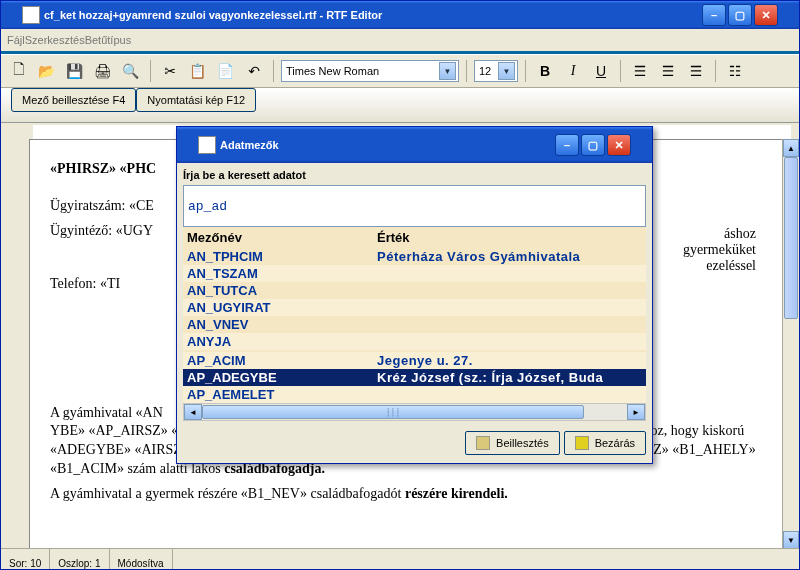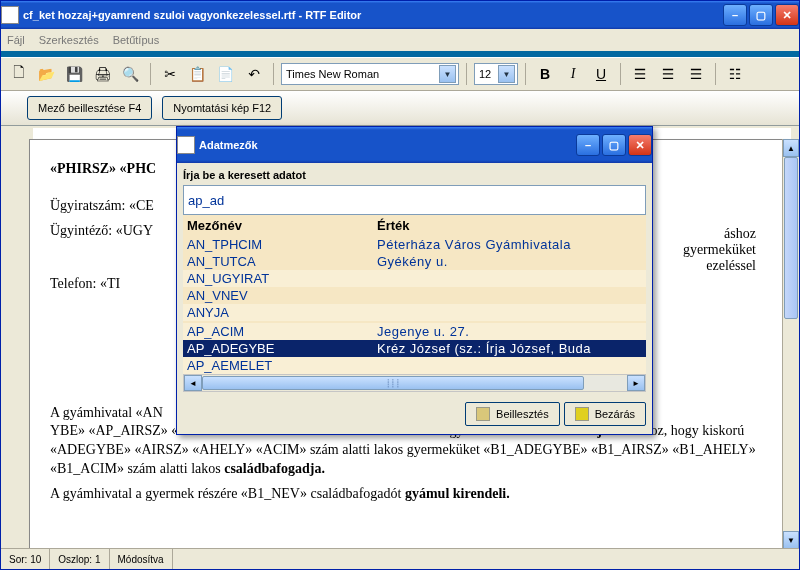--- a/index.html
+++ b/index.html
@@ -1,52 +1,52 @@
 <!DOCTYPE html>
 <html><head>
 <meta charset="utf-8">
 <style>
 html,body{margin:0;padding:0;font-family:Tahoma,Arial,sans-serif;font-size:11px;background:#ece9d8;overflow:hidden}
 .window{width:800px;height:570px;position:relative;background:#ece9d8;border:1px solid #0020aa;box-sizing:border-box}
-.titlebar{height:28px;background:linear-gradient(#3a80f5,#1753c9 8%,#1753c9 92%,#1038a8);display:flex;align-items:center;color:#fff;font-weight:bold;padding:0 0}
+.titlebar{height:28px;background:linear-gradient(#3a80f5,#1753c9 8%,#1753c9 92%,#1038a8);display:flex;align-items:center;color:#fff;font-weight:bold;padding:0 21px}
 .titlebar .icon{width:16px;height:16px;background:#fff;margin-right:4px;border:1px solid #888}
 .titlebar .ttl{flex:1;white-space:nowrap;overflow:hidden}
 .winbtns{display:flex;gap:2px}
 .winbtn{width:22px;height:20px;background:linear-gradient(#6eb0ff,#2a6fe0);border:1px solid #0a3a9a;border-radius:3px;color:#fff;display:flex;align-items:center;justify-content:center;font-weight:bold;font-family:Arial}
 .winbtn.close{background:linear-gradient(#f57d6d,#d33417)}
-.menubar{height:22px;background:#ece9d8;display:flex;align-items:center;padding:0 6px;gap:14px;color:#777;border-bottom:6px solid #0369a1}
+.menubar{height:22px;background:#ece9d8;display:flex;align-items:center;padding:0 6px;gap:0;color:#777;border-bottom:3px solid #0369a1}
 .menubar span{cursor:default}
 .toolbar{height:32px;background:#ece9d8;border-top:1px solid #fff;border-bottom:1px solid #aca899;display:flex;align-items:center;padding:0 6px;gap:4px}
 .tbtn{width:22px;height:22px;display:flex;align-items:center;justify-content:center;border:1px solid transparent;font-size:14px;cursor:pointer}
 .sep{width:1px;height:22px;background:#aca899;margin:0 3px}
 .combo{height:20px;border:1px solid #7f9db9;background:#fff;display:flex;align-items:center;padding:0 2px 0 4px;font-size:11px}
 .combo .dd{width:15px;height:16px;margin-left:4px;background:linear-gradient(#cae1ff,#9ac1f0);border:1px solid #7f9db9;display:flex;align-items:center;justify-content:center;font-size:8px;color:#234}
-.subbar{height:34px;background:linear-gradient(#fff,#e6e3d4);border-bottom:1px solid #919b9c;display:flex;align-items:center;padding:0 26px;gap:10px}
+.subbar{height:34px;background:linear-gradient(#fff,#e6e3d4);border-bottom:1px solid #919b9c;display:flex;align-items:flex-start;padding:0 10px;}
 .abtn{height:22px;border:1px solid #003c74;background:#ece9d8;padding:0 10px;display:flex;align-items:center;cursor:pointer;border-radius:3px}
 .ruler{height:18px;background:#fff;border-bottom:1px solid #aca899;position:relative;margin:2px 8px 2px 32px}
 .doc-wrap{position:absolute;left:0;right:0;top:138px;bottom:20px;background:#ece9d8}
 .page{position:absolute;left:28px;right:12px;top:0;bottom:0;background:#fff;border:1px solid #888;box-shadow:2px 2px 3px rgba(0,0,0,.2);padding:14px 20px;font-family:'Times New Roman',serif;font-size:14px;color:#000;overflow:hidden}
 .page p{margin:6px 0;line-height:1.35}
 .vsb{position:absolute;right:0;top:0;bottom:0;width:16px;background:#ece9d8;border-left:1px solid #aca899}
 .vsb .arr{height:16px;background:linear-gradient(#cae1ff,#9ac1f0);border:1px solid #7f9db9;display:flex;align-items:center;justify-content:center;font-size:8px}
 .vsb .thumb{position:absolute;top:18px;left:1px;right:1px;height:160px;background:linear-gradient(90deg,#c5d7f9,#a8c5f5);border:1px solid #7f9db9;border-radius:2px}
 .statusbar{position:absolute;left:0;right:0;bottom:0;height:20px;background:#ece9d8;border-top:1px solid #aca899;display:flex;align-items:center;font-size:10px;color:#000}
-.statusbar .cell{padding:0 8px;border-right:1px solid #aca899;height:100%;display:flex;align-items:center}
+.statusbar .cell{padding:0 8px;border-right:1px solid #aca899;height:100%;display:flex;align-items:flex-end}
 
 
 .dialog{position:absolute;left:175px;top:125px;width:475px;background:#ece9d8;border:1px solid #0020aa;box-shadow:3px 3px 6px rgba(0,0,0,.4)}
 .dialog .titlebar{height:36px}
 .dlgbody{padding:4px 6px 8px 6px}
 .dlglbl{font-size:11px;font-weight:bold;color:#000;margin:2px 0 4px 0}
-.searchbox{width:100%;height:22px;border:1px solid #7f9db9;background:#fff;box-sizing:border-box;padding:14px 4px;font-family:Liberation Sans, sans-serif;font-size:13px;color:#003399}
+.searchbox{width:100%;height:22px;border:1px solid #7f9db9;background:#fff;box-sizing:border-box;padding:20px 4px;font-family:Liberation Mono, monospace;font-size:13px;color:#003399}
 .grid{margin-top:0;border:0;background:#f6e7c4;font-size:12px}
 .ghdr{display:flex;background:#f6e7c4;font-weight:bold;color:#000;padding:3px 4px;font-size:13px}
 .ghdr .c1{width:190px}
 .rows{max-height:164px;overflow:hidden}
-.grow{display:flex;padding:1px 4px;color:#003399;font-weight:normal;font-size:13px}
+.grow{display:flex;padding:1px 4px;color:#003399;font-weight:bold;font-size:13px}
 .grow .c1{width:190px;white-space:nowrap;overflow:hidden}
 .grow .c2{flex:1;white-space:nowrap;overflow:hidden;letter-spacing:.5px}
 .grow.alt{background:#f9efd5}
 .grow.sel{background:#0a246a;color:#fff}
 .hscroll{height:16px;background:#ece9d8;border:1px solid #c5c5c5;display:flex;align-items:center;margin-top:0}
 .hscroll .arr{width:16px;height:14px;background:linear-gradient(#cae1ff,#9ac1f0);border:1px solid #7f9db9;display:flex;align-items:center;justify-content:center;font-size:8px}
 .hscroll .track{flex:1;height:14px;background:#e8e8e0;position:relative}
 .hscroll .th{position:absolute;left:0;top:0;bottom:0;width:380px;background:linear-gradient(#cae1ff,#9ac1f0);border:1px solid #7f9db9;border-radius:2px;display:flex;align-items:center;justify-content:center}
 .dlgbtns{display:flex;justify-content:flex-end;gap:4px;margin-top:10px}
 .dbtn{height:22px;border:1px solid #003c74;background:#ece9d8;padding:0 10px;display:flex;align-items:center;gap:6px;cursor:pointer;border-radius:2px;font-size:11px}
@@ -130,21 +130,21 @@
         <div>ezeléssel</div>
       </div>
       <p style="margin-top:34px">Telefon:          «TI</p>
       <p style="margin-top:110px">
         <span>A gyámhivatal  «AN</span><span style="margin-left:430px">YBE»</span><br>
         <span>YBE» «AP_AIRSZ» «AP</span><span style="margin-left:240px"> a gyermek érdekében </span>
         <b>hozzájárul</b><span> ahhoz, hogy kiskorú «ADEGYBE» «AIRSZ» «AHELY» «ACIM» szám alatti lakos gyermeküket «B1_ADEGYBE» «B1_AIRSZ» «B1_AHELY» «B1_ACIM»  szám alatti lakos </span>
         <b>családbafogadja.</b>
       </p>
       <p>
-        <span>A gyámhivatal a gyermek részére «B1_NEV» családbafogadót </span><b>gyámul kirendeli.</b>
+        <span>A gyámhivatal a gyermek részére «B1_NEV» családbafogadót </span><b>részére kirendeli.</b>
       </p>
     </div>
     <div class="vsb">
       <div class="arr">▲</div>
       <div class="thumb"></div>
       <div class="arr" style="position:absolute;bottom:0;left:0;right:0">▼</div>
     </div>
   </div>
 
   <div class="statusbar">
@@ -173,23 +173,26 @@
       <div class="grid">
         <div class="ghdr">
           <div class="c1">Mezőnév</div>
           <div class="c2">Érték</div>
         </div>
         <div class="rows" id="grid-rows">
             <div class="grow">
               <div class="c1">AN_TPHCIM</div>
               <div class="c2">Péterháza Város Gyámhivatala</div>
             </div>
+            <div class="grow alt">
+              <div class="c1">AN_TSZAM</div>
+              <div class="c2"></div>
+            </div>
             <div class="grow">
               <div class="c1">AN_TUTCA</div>
-              <div class="c2">Gyékény u.</div>
             </div>
             <div class="grow alt">
               <div class="c1">AN_UGYIRAT</div>
               <div class="c2"></div>
             </div>
             <div class="grow">
               <div class="c1">AN_VNEV</div>
             </div>
             <div class="grow alt">
               <div class="c1">ANYJA</div>

